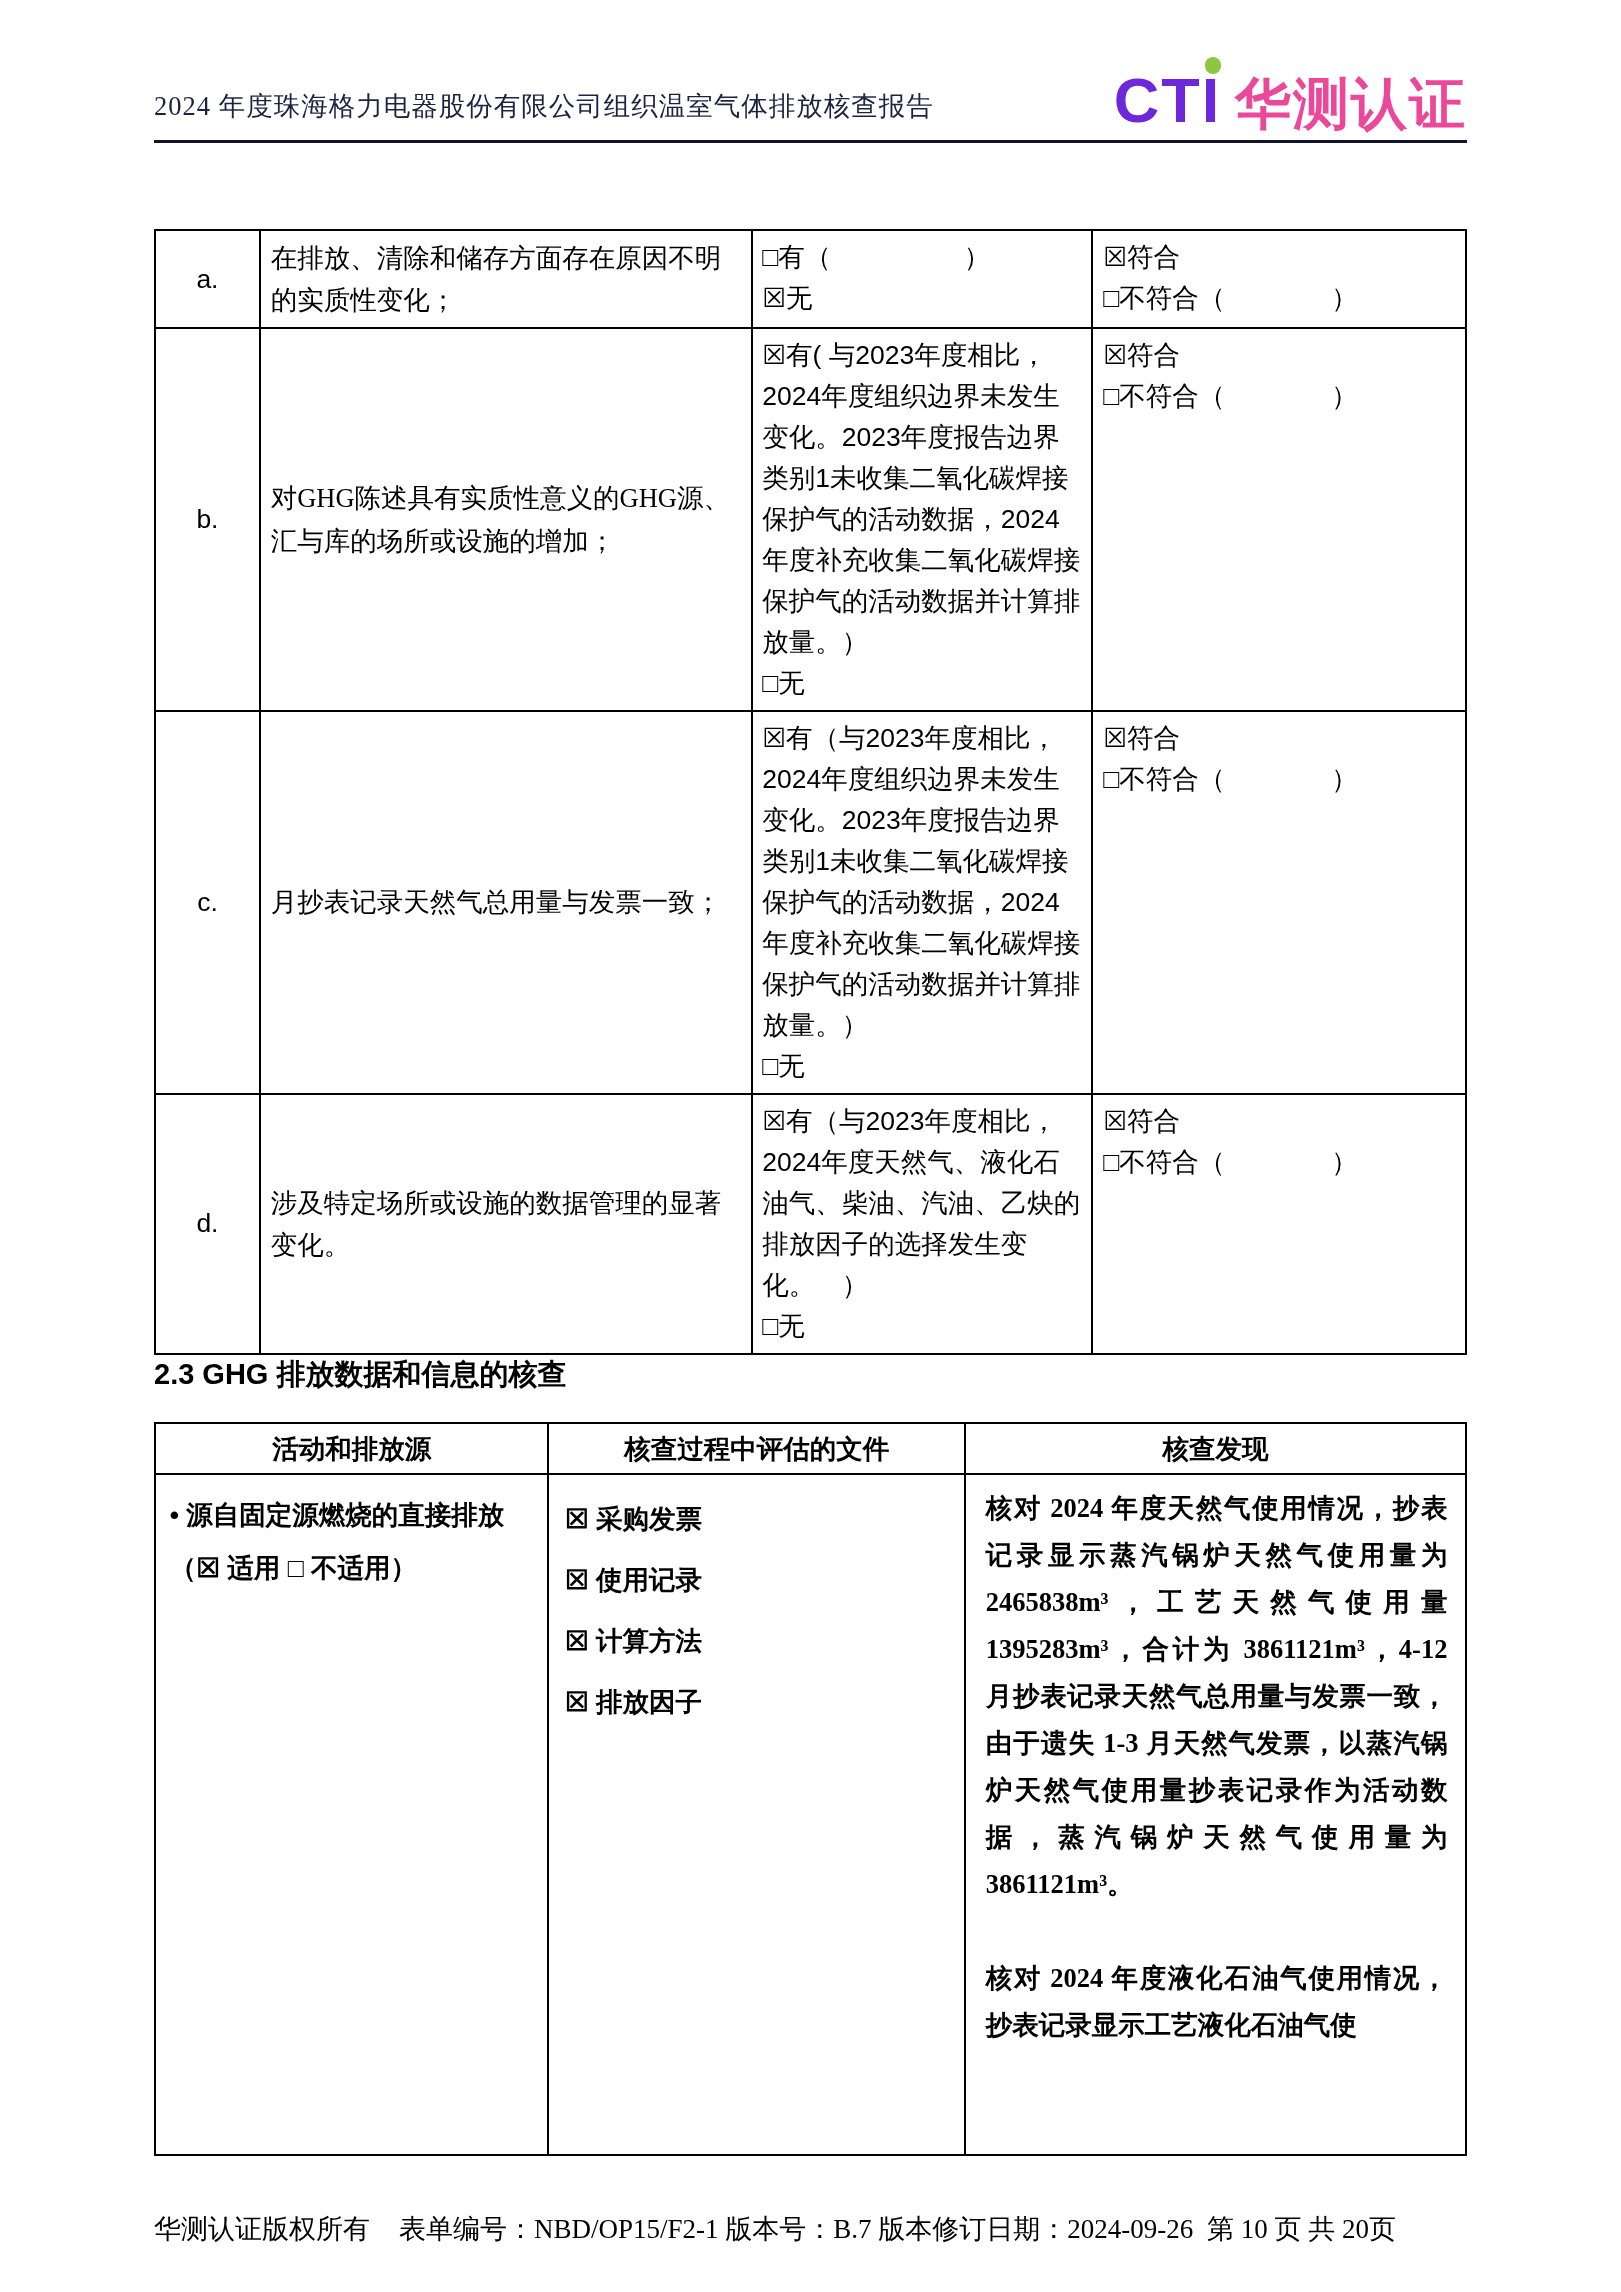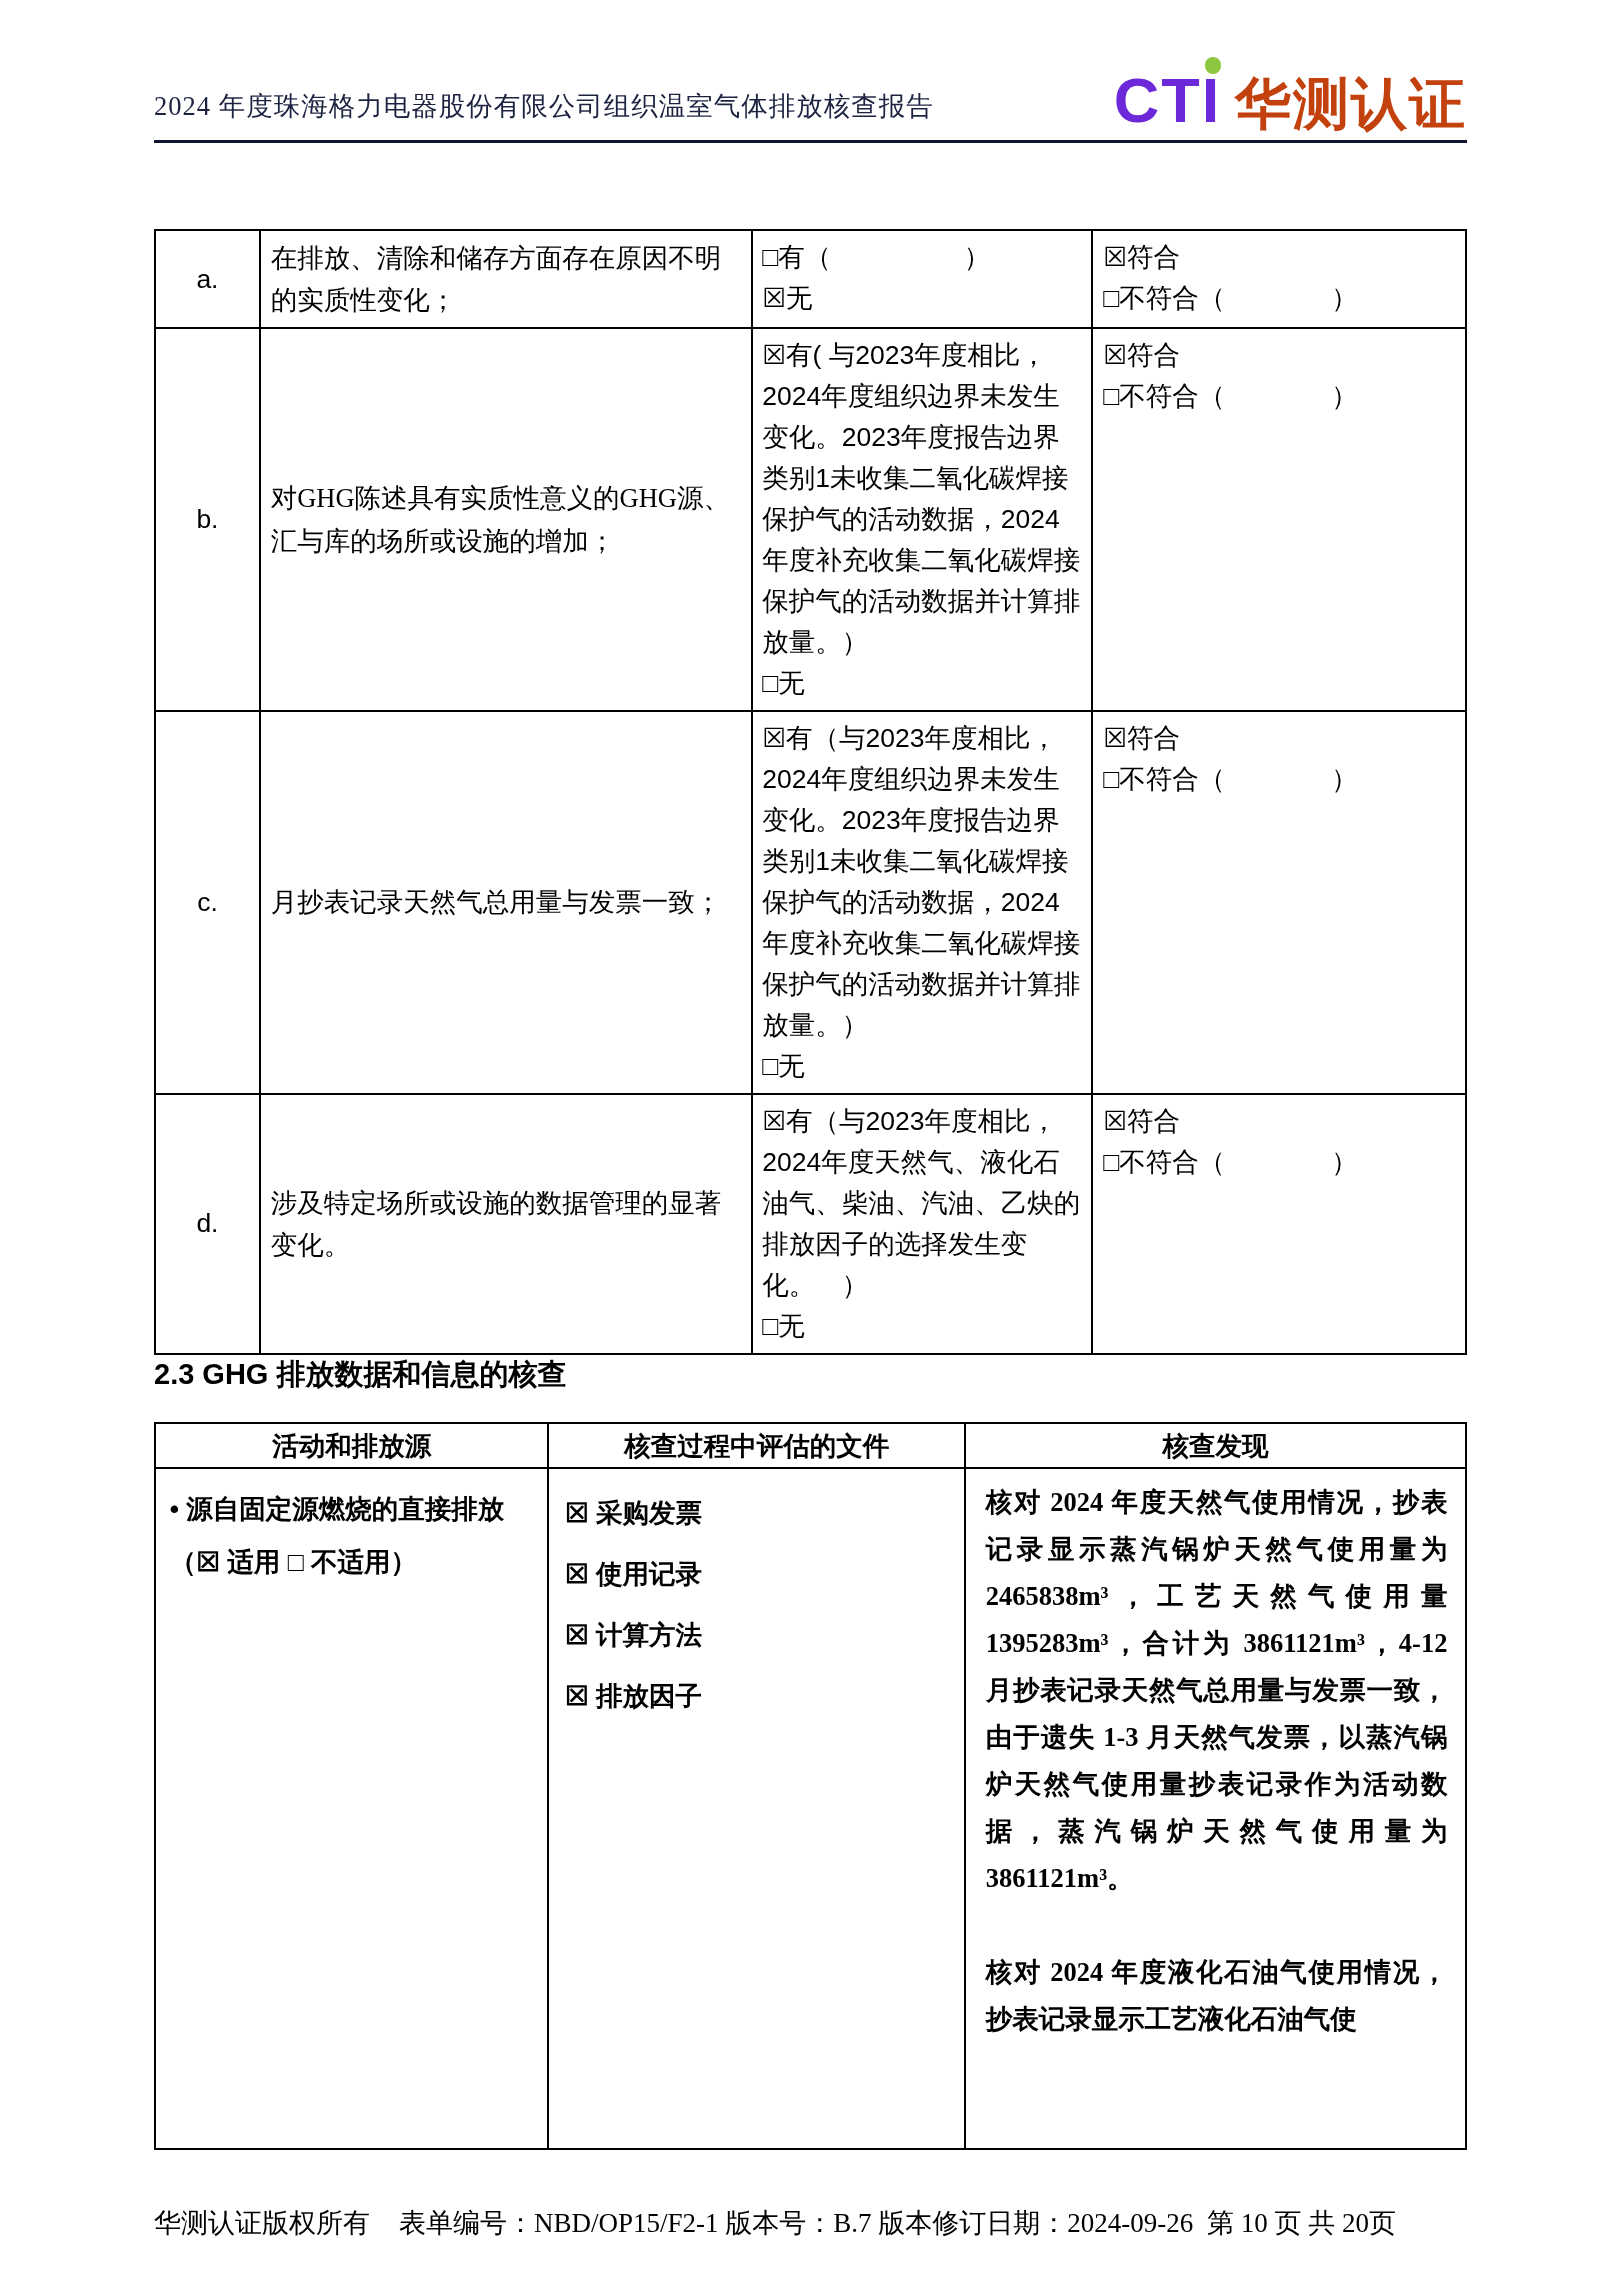--- a/index.html
+++ b/index.html
@@ -23,21 +23,21 @@
   .logo-cti {
     position:relative;
     font-size:63px; font-weight:800; color:#6d28d9;
     letter-spacing:2px; font-stretch:condensed;
   }
   .logo-dot {
     position:absolute; top:-11.8px; right:0px;
     width:16.7px; height:16.7px; border-radius:50%;
     background:#8dc63f;
   }
-  .logo-brand { font-size:56px; font-weight:700; color:#c2410c; margin-left:13.7px; letter-spacing:2px; }
+  .logo-brand { font-size:56px; font-weight:700; color:#ec4899; margin-left:13.7px; letter-spacing:2px; }
   .hdr-rule { border-bottom:3.9px solid #10142c; margin-top:5.9px; }
 
   
   table { border-collapse:collapse; width:100%; table-layout:fixed; }
   td, th { border:2px solid #000; vertical-align:top; }
 
   
   .change-table { margin-top:86px; font-size:26.5px; }
   .change-table td { padding:5.9px 9.8px; }
   .cell-id { text-align:center; vertical-align:middle; }
@@ -48,21 +48,21 @@
   .row-b  { height:370px; }
   .row-c  { height:366px; }
   .row-d  { height:247px; }
 
   
   .section-heading { font-size:29px; font-weight:700; letter-spacing:0px; }
 
   
   .verif-table { margin-top:27.4px; font-size:26.5px; }
   .verif-table .th-row td {
-    height:45px; text-align:center; font-weight:700;
+    height:51px; text-align:center; font-weight:700;
     vertical-align:middle; padding:2px 5.9px;
   }
   .category-row td { height:45px; vertical-align:middle; padding:3.9px 11.8px; font-weight:400; }
   .data-row { height:681px;font-weight:bold; }
   .cell-activity { padding:13.7px 13.7px 0 13.7px; line-height:53px; }
   .cell-activity .applicability { margin-top:0px; }
   .cell-docs { padding:13.7px 13.7px 0 15.7px; }
   .cell-docs .doc-line { line-height:61px; }
   .cell-findings {
     padding:9.8px 17.6px 0 19.6px;

